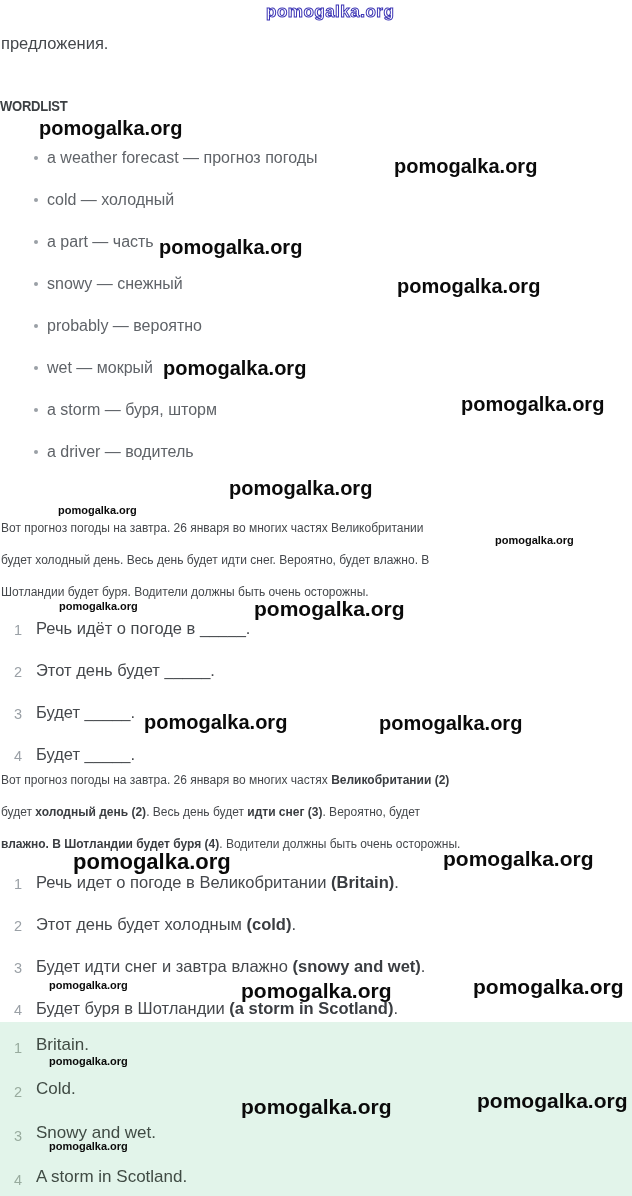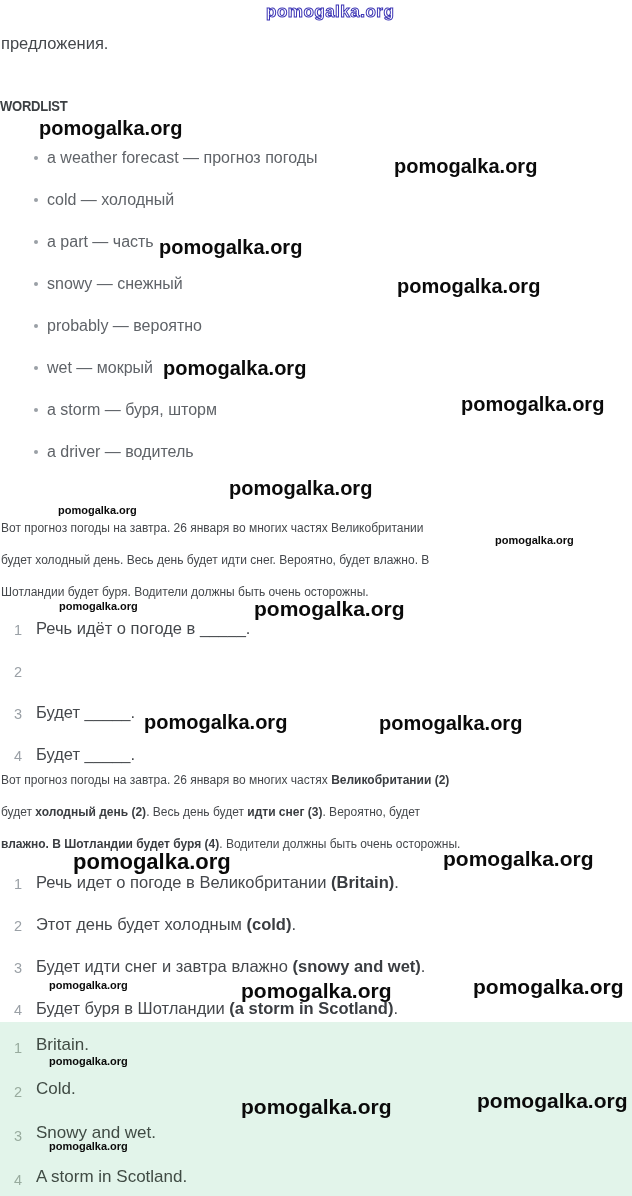--- a/index.html
+++ b/index.html
@@ -63,21 +63,21 @@
   </ul>
 
   <div class="para para1">
     <div>Вот прогноз погоды на завтра. 26 января во многих частях Великобритании</div>
     <div>будет холодный день. Весь день будет идти снег. Вероятно, будет влажно. В</div>
     <div>Шотландии будет буря. Водители должны быть очень осторожны.</div>
   </div>
 
   <ol class="numlist list1">
     <li class="n-item"><span class="num">1</span><span class="tx">Речь идёт о погоде в _____.</span></li>
-    <li class="n-item"><span class="num">2</span></li>
+    <li class="n-item"><span class="num">2</span><span class="tx">Этот день будет _____.</span></li>
     <li class="n-item"><span class="num">3</span><span class="tx">Будет _____.</span></li>
     <li class="n-item"><span class="num">4</span><span class="tx">Будет _____.</span></li>
   </ol>
 
   <div class="para para2">
     <div><span>Вот прогноз погоды на завтра. 26 января во многих частях </span><span class="b">Великобритании (2)</span></div>
     <div><span>будет </span><span class="b">холодный день (2)</span><span>. Весь день будет </span><span class="b">идти снег (3)</span><span>. Вероятно, будет</span></div>
     <div><span class="b">влажно. В Шотландии будет буря (4)</span><span>. Водители должны быть очень осторожны.</span></div>
   </div>
 

